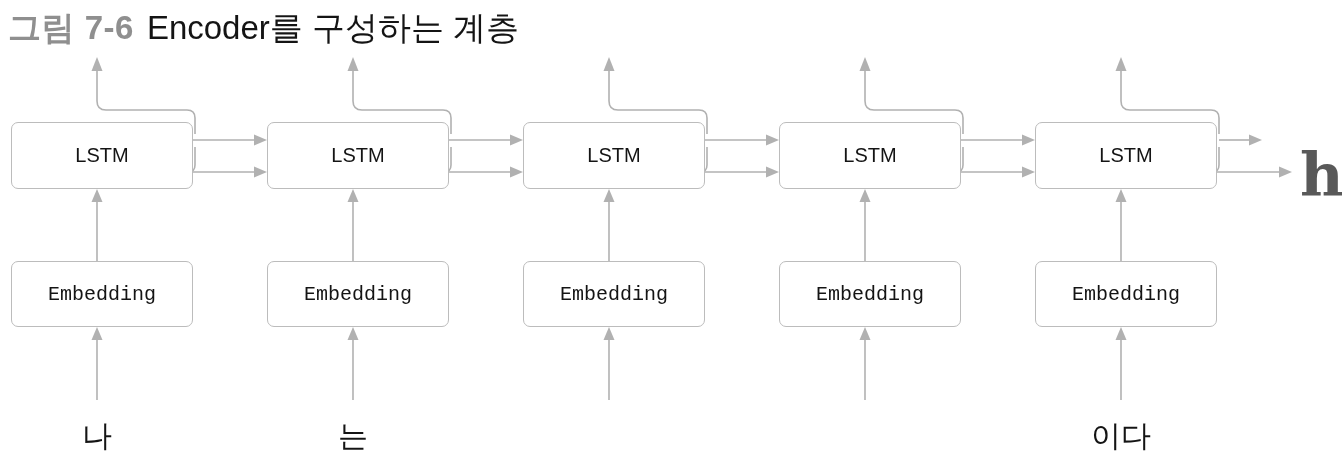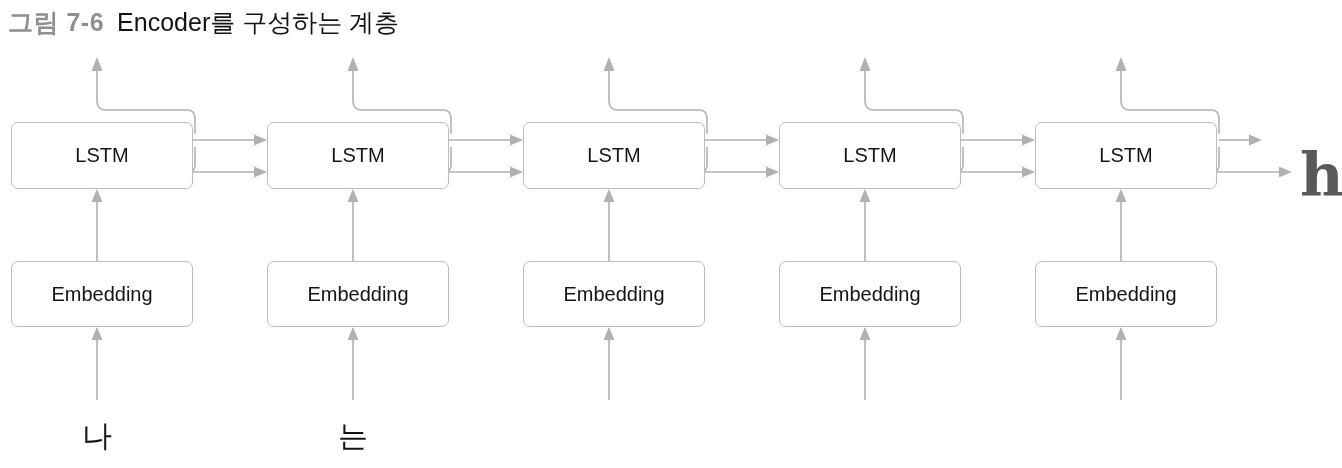--- a/index.html
+++ b/index.html
@@ -8,35 +8,35 @@
     --box-fill:#ffffff;
     --text:#141414;
     --figure-label:#8f8f8f;
     --output:#595959;
     --bg:#ffffff;
   }
   html,body{margin:0;padding:0;background:var(--bg);}
   body{font-family:"Liberation Sans","DejaVu Sans",sans-serif;}
   .stage{position:relative;width:1342px;height:468px;background:var(--bg);overflow:hidden;}
 
-  .title{position:absolute;left:8px;top:6px;font-size:25px;white-space:nowrap;}
+  .title{position:absolute;left:8px;top:6px;font-size:33px;white-space:nowrap;}
   .title .fig{font-weight:bold;color:var(--figure-label);letter-spacing:.5px;}
   .title .cap{color:var(--text);font-weight:500;margin-left:13px;}
 
   .arrows{position:absolute;left:0;top:0;width:1342px;height:468px;}
   .ln{stroke:var(--line);stroke-width:1.6;fill:none;}
   .ah{fill:var(--line);stroke:none;}
 
   .col{position:absolute;top:0;width:172px;height:468px;}
   .box{position:absolute;left:0;width:182px;box-sizing:border-box;
        border:1.5px solid var(--box-border);border-radius:7px;background:var(--box-fill);
        display:flex;align-items:center;justify-content:center;
        color:var(--text);font-size:20px;}
   .lstm{top:122px;height:67px;}
-  .emb{top:261px;height:66px;}
+  .emb{top:261px;height:66px;font-family:Liberation Mono, monospace;}
   .word{position:absolute;top:419px;left:-14px;width:200px;text-align:center;
         font-size:30px;line-height:34px;color:var(--text);}
 
   .hout{position:absolute;left:1300px;top:153px;width:44px;
         font-family:"DejaVu Serif","Liberation Serif",serif;font-weight:bold;
         font-size:60px;line-height:45px;color:var(--output);}
 </style>
 </head>
 <body>
 
@@ -157,17 +157,18 @@
       </div>
   </div>
 
   <div class="col" style="left:1035px">
     <div class="box lstm">
         <span>LSTM</span>
       </div>
     <div class="box emb">
         <span>Embedding</span>
       </div>
+    <div class="word">이다</div>
   </div>
 
   <div class="hout">h</div>
 
 </div>
 
 </body></html>

